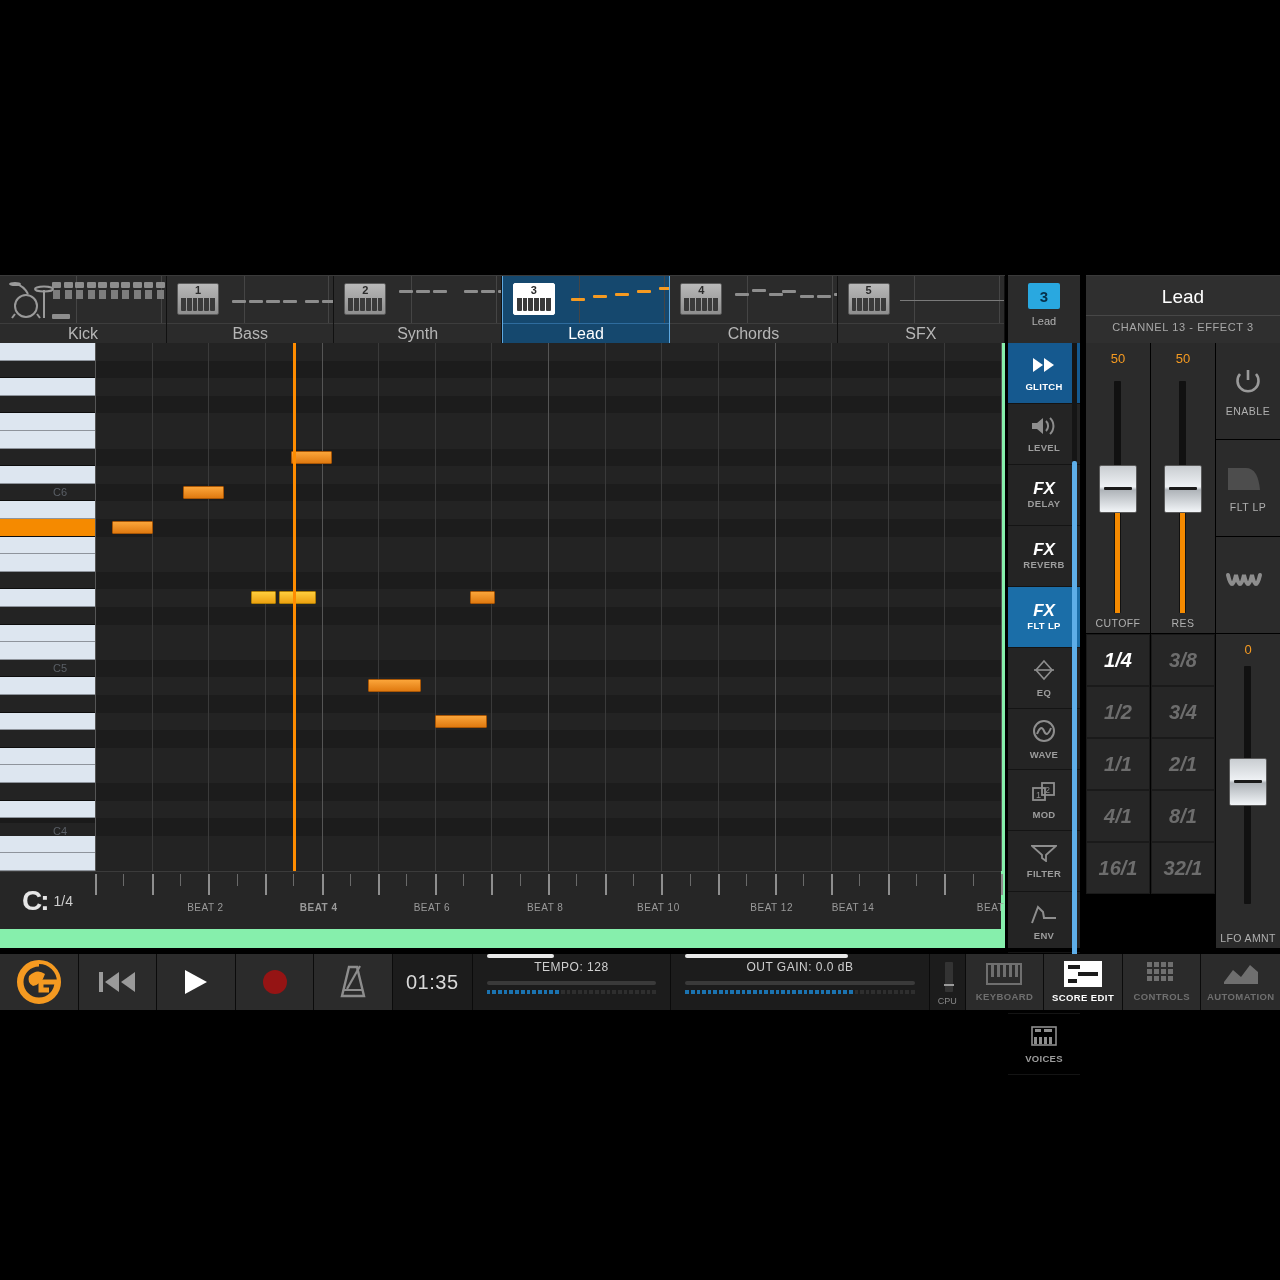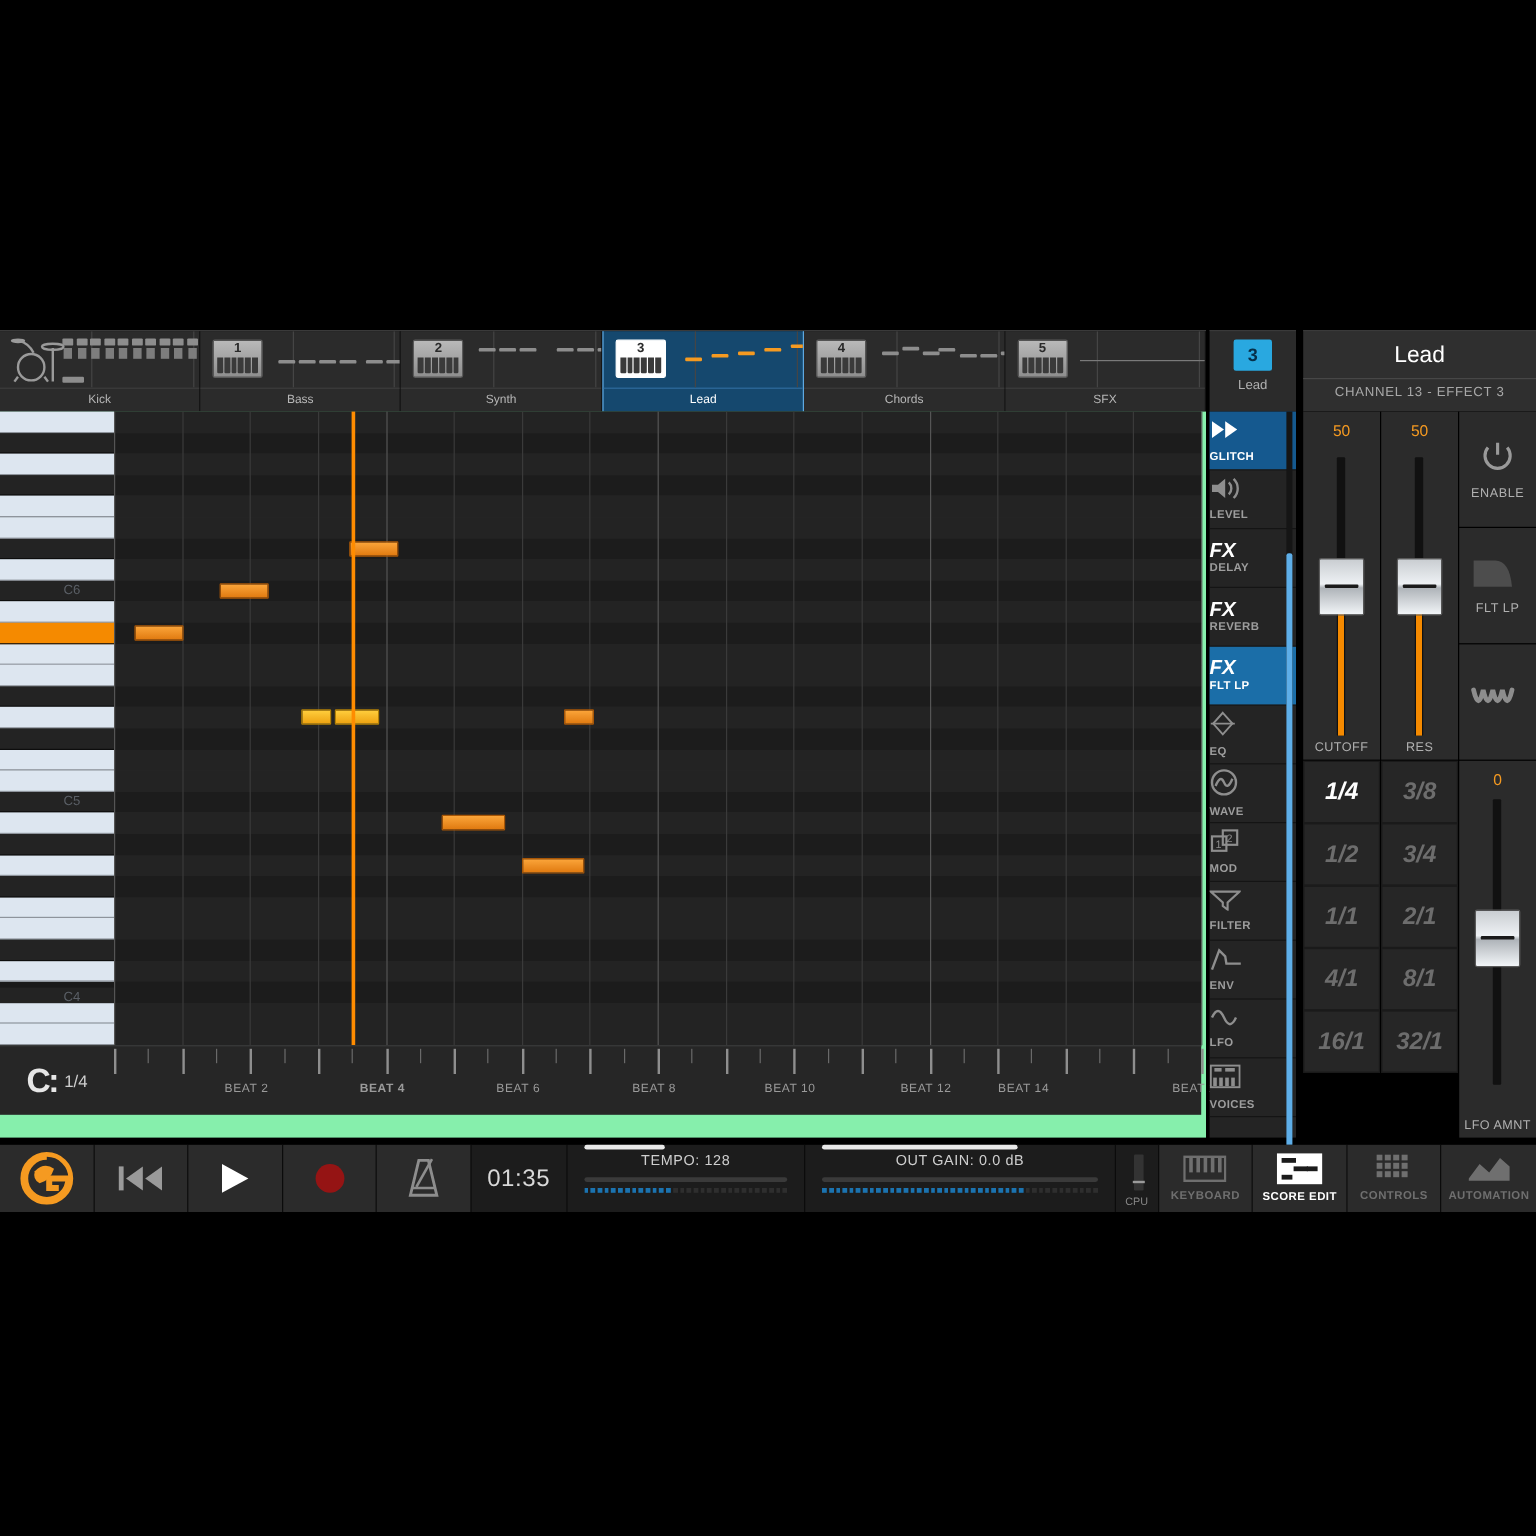--- a/index.html
+++ b/index.html
@@ -42,21 +42,21 @@
     display: flex; flex-direction: column; align-items: center;
   }
   .track.sel .track-num { background: #fff; border-color:#fff; }
   .track-num span {
     font-size: 11px; color: #2a2a2a; font-weight: bold; line-height: 13px;
   }
   .keyrow { width: 34px; height: 13px; margin-top: 1px; display: flex; gap: 1px; }
   .keyrow i { flex:1; background: #3a3a3a; border-radius: 0 0 1px 1px; }
   .track-name {
     height: 20px; line-height: 20px; text-align: center;
-    font-size: 10px; color: #b6b6b6;
+    font-size: 16px; color: #b6b6b6;
     border-top: 1px solid #3d3d3d;
   }
   .track.sel .track-name { color: #fff; border-top-color:#2e6c9e; }
   .drum-icon { position: absolute; left: 6px; top: 4px; width: 48px; height: 40px; }
   .pat { position: absolute; background: #8d8d8d; height: 3px; border-radius:1px; }
   .track.sel .pat { background: #f59a21; }
   .divline { position:absolute; top:0; bottom:0; width:1px; background:#454545; }
 
   
   .fxhead {
@@ -111,22 +111,22 @@
            background:#262626; border-top:1px solid #3b3b3b; }
   .tick { position:absolute; top:2px; width:2px; background:#8e8e8e; }
   .tick.min { height:12px; background:#6a6a6a; width:1px;}
   .tick.maj { height:21px; }
   .btxt { position:absolute; top:30px; font-size:10px; color:#9a9a9a;
           transform:translateX(-50%); letter-spacing:0.5px; white-space:nowrap;}
 
   
   .fxbar { position:absolute; left:1008px; top:68px; width:72px; height:605px;
            background:#242424; }
-  .fxitem { position:relative; width:72px; height:48px;
-            display:flex; flex-direction:column; justify-content:center;
+  .fxitem { position:relative; width:72px; height:60px;
+            display:flex; flex-direction:column; align-items:center; justify-content:center;
             color:#9d9d9d; }
   .fxitem.on { background:#15598f; color:#fff; }
   .fxitem.on2 { background:#1b6ea8; color:#fff; }
   .fxitem .cap { font-size:9.5px; font-weight:bold; letter-spacing:0.3px; margin-top:2px;}
   .fxitem .fx { font-size:17px; font-weight:bold; font-style:italic; line-height:15px;}
   .fxsep { height:1px; background:#141414; }
   .sbtrack { position:absolute; right:3px; top:0; width:5px; height:605px; background:#151515;}
   .sbthumb { position:absolute; right:3px; width:5px; background:#5eaee8; border-radius:2px;}
 
   

